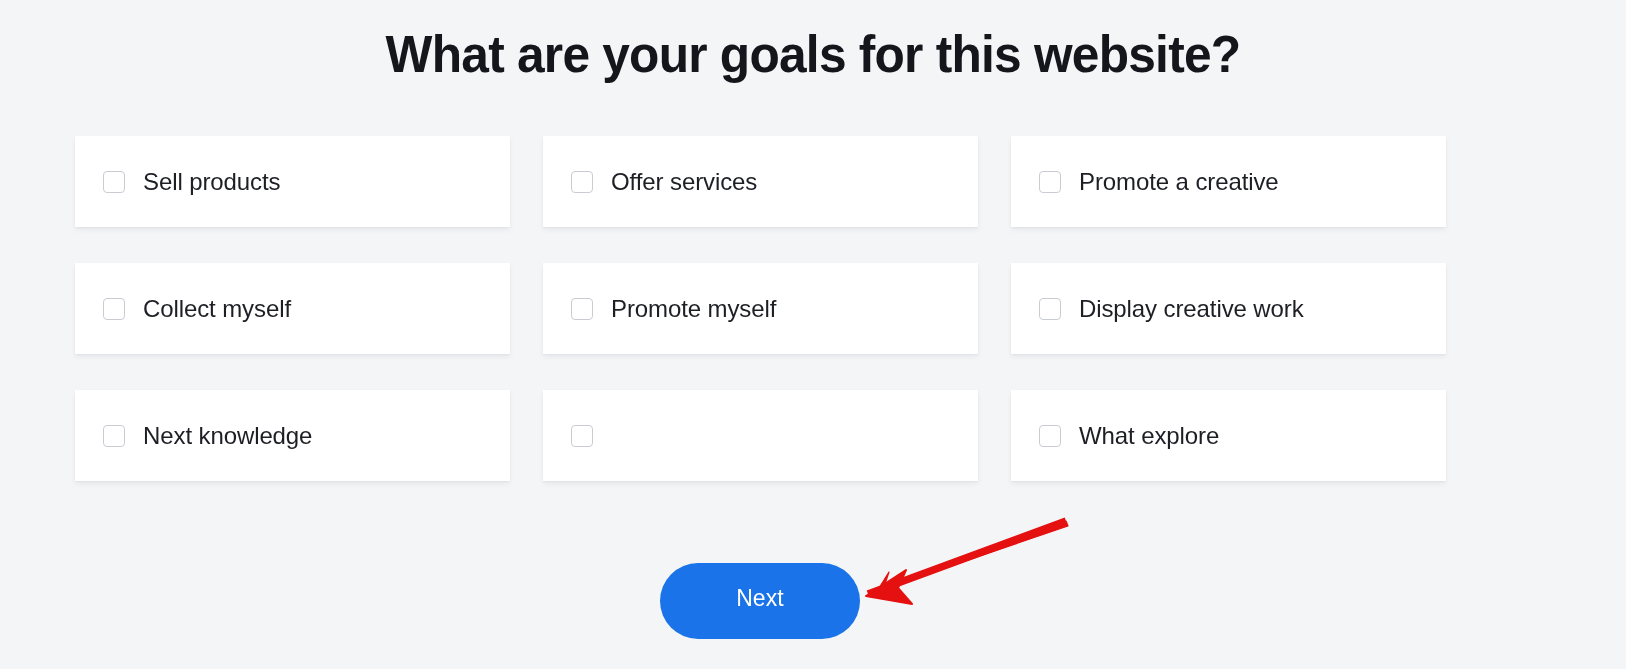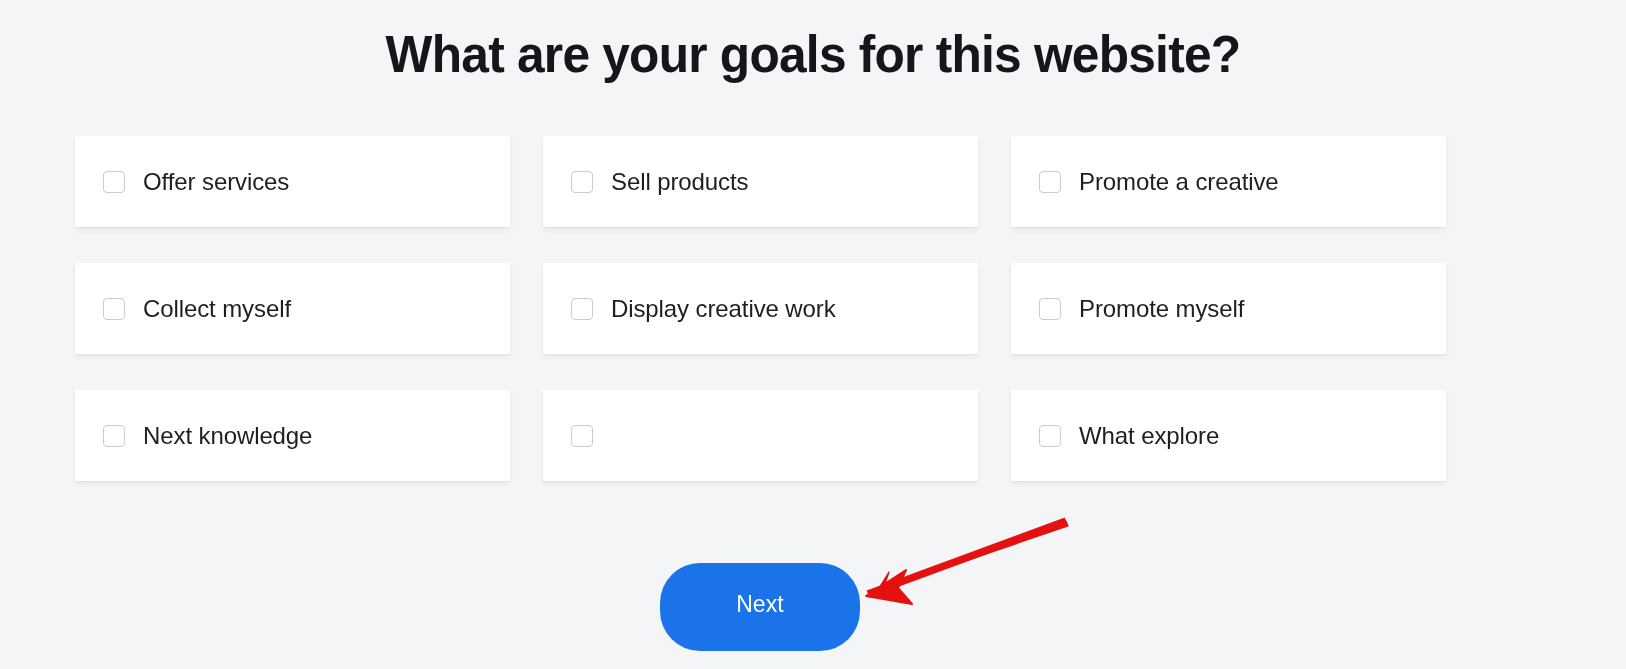--- a/index.html
+++ b/index.html
@@ -84,21 +84,21 @@
     letter-spacing: -0.1px;
     white-space: nowrap;
   }
 
   
   .next-button {
     position: absolute;
     left: 660px;
     top: 563px;
     width: 200px;
-    height: 88px;
+    height: 76px;
     background: #1a73e8;
     border: none;
     border-radius: 40px;
     color: #ffffff;
     font-family: inherit;
     font-size: 23px;
     letter-spacing: 0.1px;
     cursor: pointer;
     display: flex;
     align-items: center;
@@ -120,46 +120,46 @@
 <body>
 
 <div class="screen">
 
   <h1 class="page-title">What are your goals for this website?</h1>
 
   <div class="goal-grid">
 
     <div class="goal-card">
       <span class="goal-checkbox"></span>
-      <span class="goal-label">Offer services</span>
+      <span class="goal-label">Sell products</span>
     </div>
 
     <div class="goal-card">
       <span class="goal-checkbox"></span>
-      <span class="goal-label">Sell products</span>
+      <span class="goal-label">Offer services</span>
     </div>
 
     <div class="goal-card">
       <span class="goal-checkbox"></span>
       <span class="goal-label">Promote a creative</span>
     </div>
 
     <div class="goal-card">
       <span class="goal-checkbox"></span>
       <span class="goal-label">Collect myself</span>
     </div>
 
     <div class="goal-card">
       <span class="goal-checkbox"></span>
-      <span class="goal-label">Display creative work</span>
+      <span class="goal-label">Promote myself</span>
     </div>
 
     <div class="goal-card">
       <span class="goal-checkbox"></span>
-      <span class="goal-label">Promote myself</span>
+      <span class="goal-label">Display creative work</span>
     </div>
 
     <div class="goal-card">
       <span class="goal-checkbox"></span>
       <span class="goal-label">Next knowledge</span>
     </div>
 
     <div class="goal-card">
       <span class="goal-checkbox"></span>
     </div>

